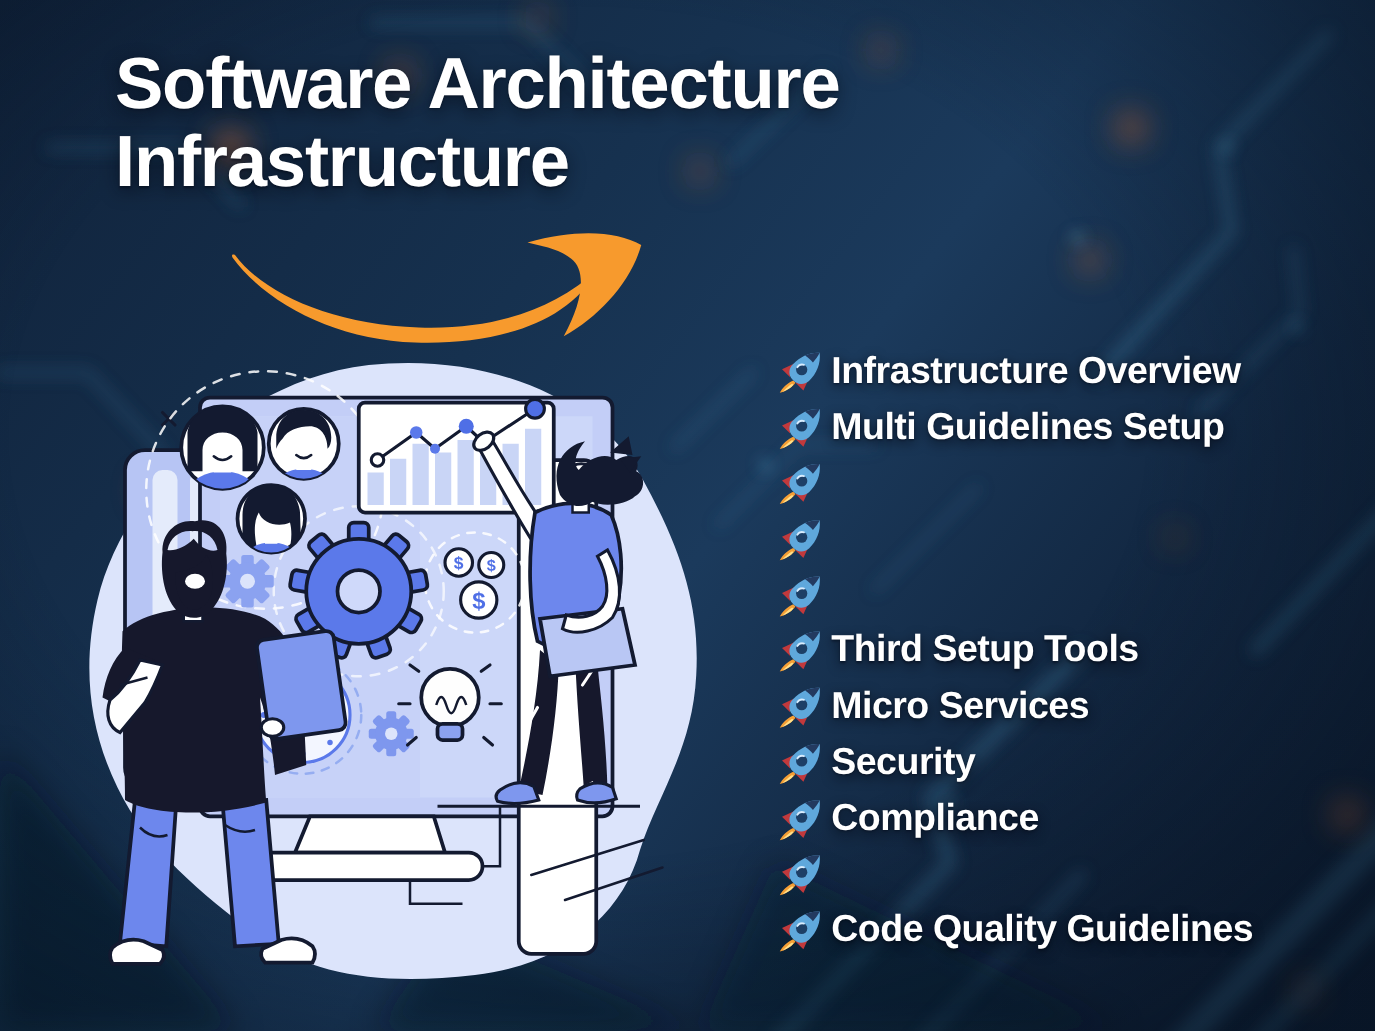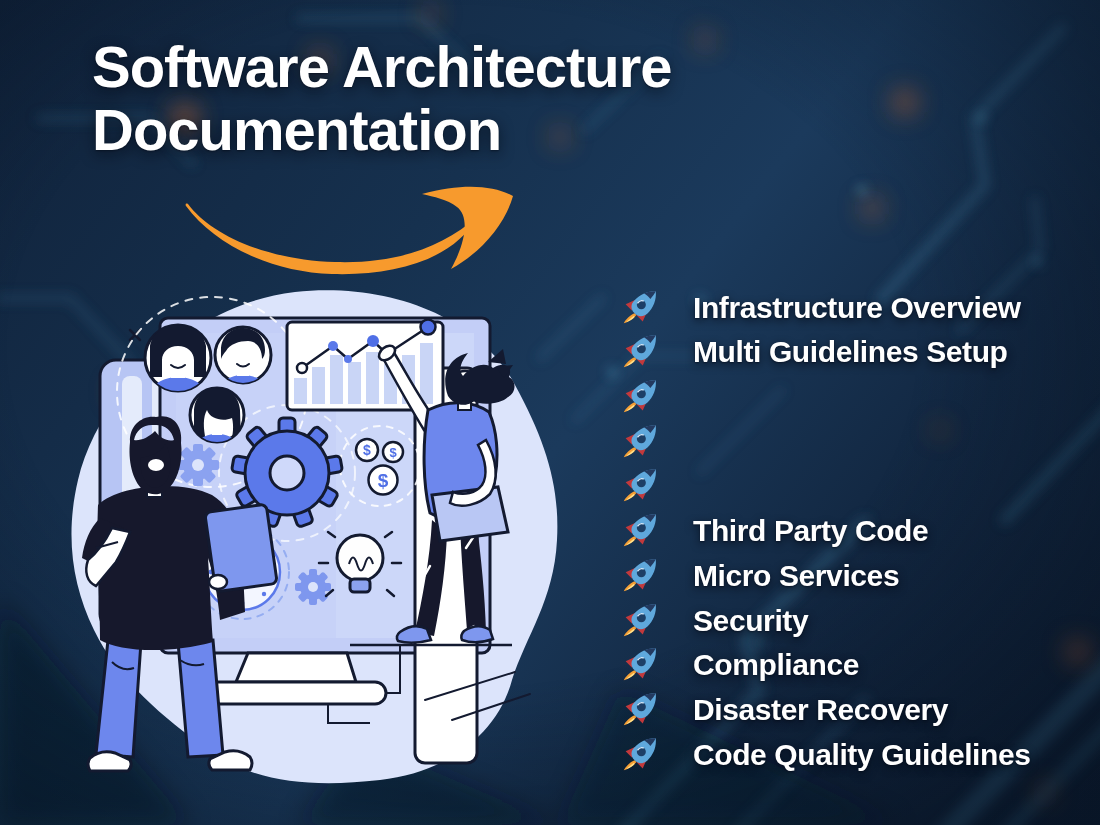--- a/index.html
+++ b/index.html
@@ -14,21 +14,21 @@
     font-size:58px;line-height:1.08;font-weight:800;letter-spacing:-1px;
     color:#ffffff;margin:0;
     text-shadow:0 4px 14px rgba(4,10,22,.65),0 1px 2px rgba(4,10,22,.5);
   }
   .swoosh{position:absolute;left:170px;top:172px;}
   .illus{position:absolute;left:60px;top:280px;}
   .topics{
     position:absolute;left:622px;top:280px;margin:0;padding:0;list-style:none;
   }
   .topic-row{
-    display:flex;align-items:flex-end;height:44.7px;gap:28px;
+    display:flex;align-items:flex-start;height:44.7px;
   }
   .rocket{width:36px;height:36px;flex:0 0 36px;margin-right:7px;}
   .topic-label{
     color:#ffffff;font-size:30px;font-weight:800;letter-spacing:-0.4px;
     white-space:nowrap;
     text-shadow:0 3px 9px rgba(4,10,22,.7),0 1px 2px rgba(4,10,22,.5);
   }
 </style>
 </head>
 <body>
@@ -87,21 +87,21 @@
       <circle cx="940" cy="430" r="7" opacity="0.4"></circle>
     </g>
     <g filter="url(#b12)" fill="#0B1626">
       <path d="M0 600 L190 825 L0 825 Z" opacity="0.5"></path>
       <path d="M360 740 L560 825 L300 825 Z" opacity="0.45"></path>
       <path d="M620 690 L900 825 L560 825 Z" opacity="0.35"></path>
     </g>
     <rect width="1100" height="825" fill="url(#vig)"></rect>
   </svg>
 
-  <h1 class="title">Software Architecture Documentation</h1>
+  <h1 class="title">Software Architecture Infrastructure</h1>
 
   <svg class="swoosh" width="370" height="110" viewBox="0 0 370 110">
     <g fill="#F79A2D">
       <path d="M18 32 C 40 62 95 88 165 90 C 225 92 272 76 308 44 C 284 88 224 104 162 102 C 100 100 44 72 16 34 C 15 32 16 31 18 32 Z"></path>
       <path d="M252 22 C 292 11 323 13 343 24 C 335 53 310 81 281 97 C 297 68 299 44 287 35 C 277 27 264 25 252 22 Z"></path>
     </g>
   </svg>
 
   <svg class="illus" width="510" height="520" viewBox="0 0 510 520">
     <defs>
@@ -366,21 +366,21 @@
     </li>
     <li class="topic-row">
       <svg class="rocket">
           <use href="#rocket-sym"></use>
         </svg>
     </li>
     <li class="topic-row">
       <svg class="rocket">
           <use href="#rocket-sym"></use>
         </svg>
-      <span class="topic-label">Third Party Code</span>
+      <span class="topic-label">Third Setup Tools</span>
     </li>
     <li class="topic-row">
       <svg class="rocket">
           <use href="#rocket-sym"></use>
         </svg>
       <span class="topic-label">Micro Services</span>
     </li>
     <li class="topic-row">
       <svg class="rocket">
           <use href="#rocket-sym"></use>
@@ -390,21 +390,20 @@
     <li class="topic-row">
       <svg class="rocket">
           <use href="#rocket-sym"></use>
         </svg>
       <span class="topic-label">Compliance</span>
     </li>
     <li class="topic-row">
       <svg class="rocket">
           <use href="#rocket-sym"></use>
         </svg>
-      <span class="topic-label">Disaster Recovery</span>
     </li>
     <li class="topic-row">
       <svg class="rocket">
           <use href="#rocket-sym"></use>
         </svg>
       <span class="topic-label">Code Quality Guidelines</span>
     </li>
   </ul>
 
 </div>

